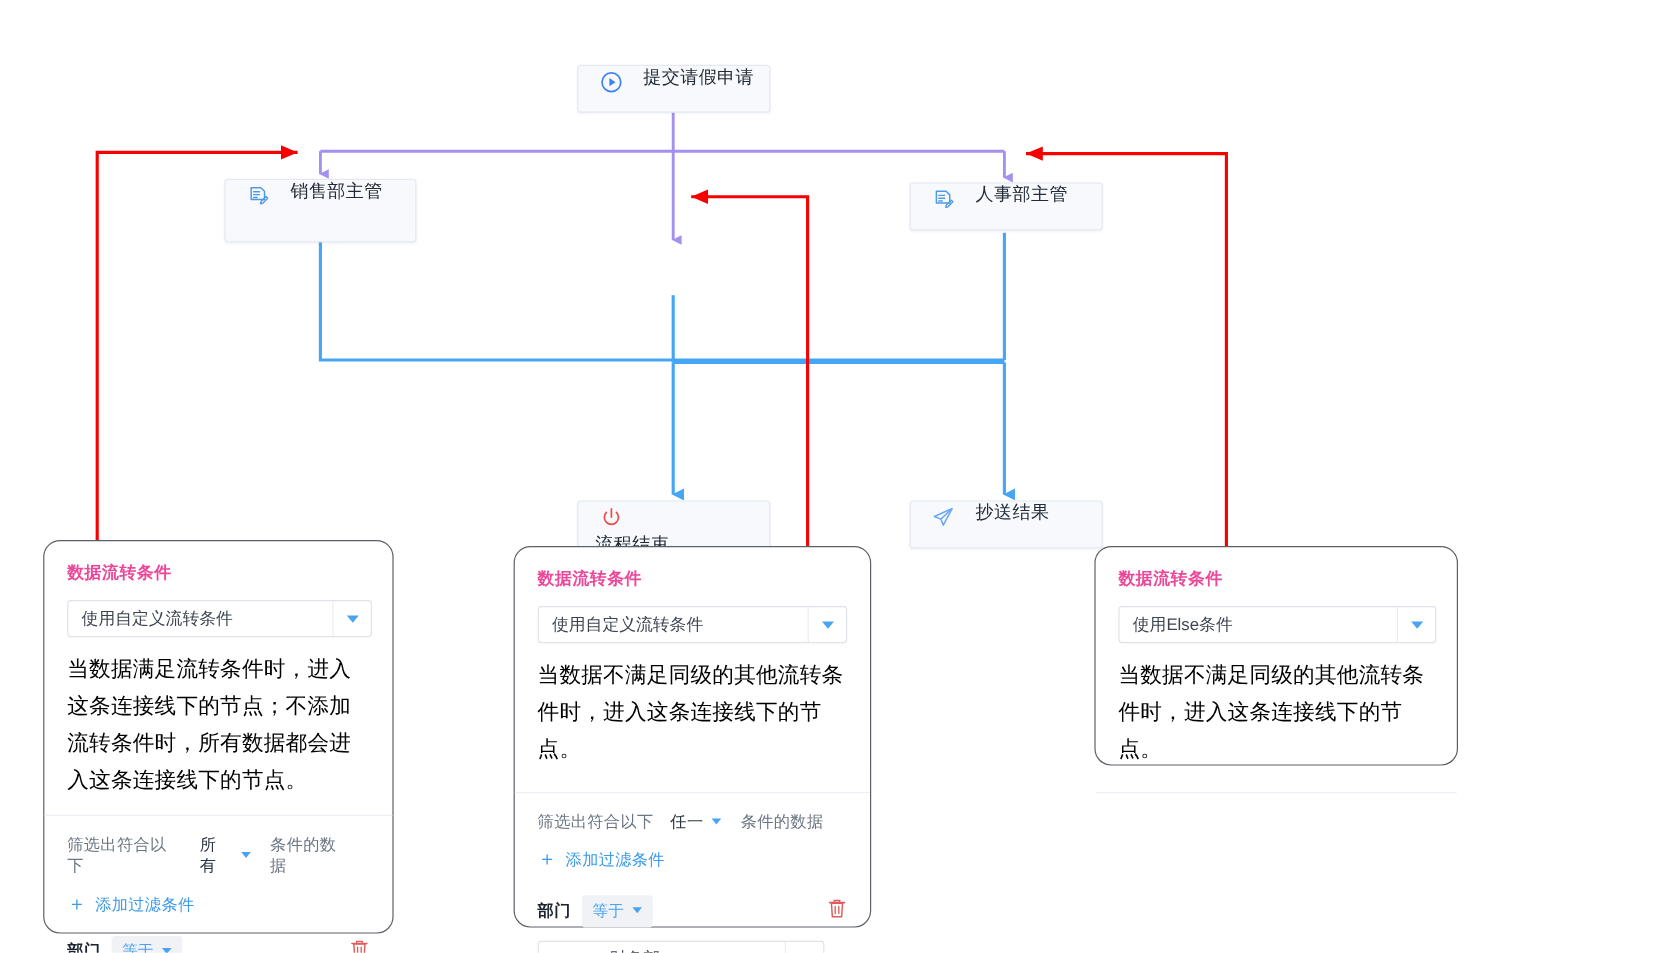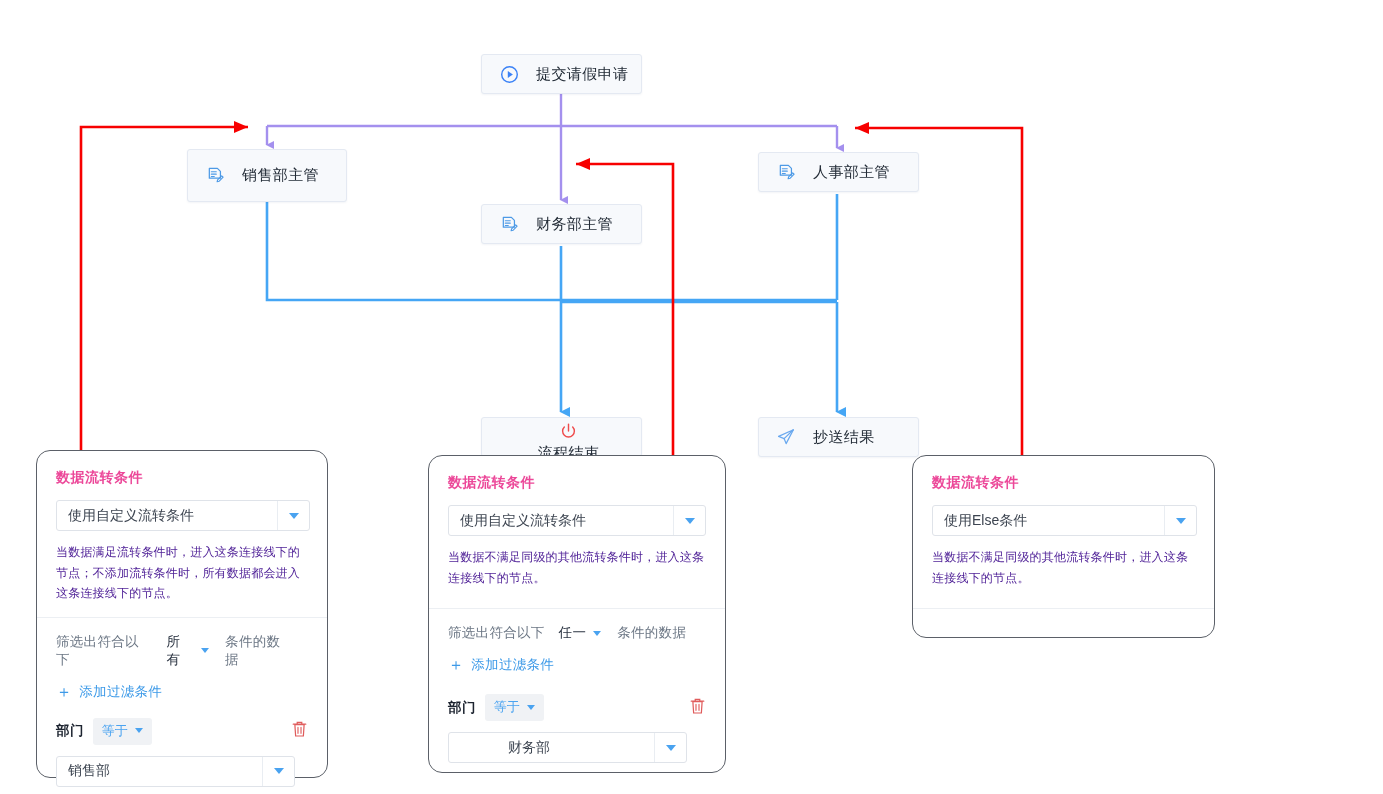--- a/index.html
+++ b/index.html
@@ -12,21 +12,21 @@
   }
   #canvas{position:absolute;inset:0;width:1383px;height:794px;}
   svg.wires{position:absolute;left:0;top:0;width:1383px;height:794px;pointer-events:none;}
 
   
   .node{
     position:absolute;
     background:#f7f9fc;
     border:1px solid #e4e9f2;
     border-radius:3px;
-    display:flex;align-items:center;
+    display:flex;align-items:flex-start;
     box-sizing:border-box;
     box-shadow:0 1px 2px rgba(20,40,90,.05);
     z-index:5;
   }
   .node .nicon{
     width:26px;height:26px;margin-left:14px;
     display:flex;align-items:center;justify-content:center;
     flex:0 0 auto;
   }
   .node .nlabel{
@@ -75,21 +75,21 @@
     border-right:5px solid transparent;
     border-top:6px solid #4aa3f0;
   }
   .caret.sm{
     border-left:4px solid transparent;
     border-right:4px solid transparent;
     border-top:5px solid #4aa3f0;
   }
   .cond-desc{
     margin-top:11px;
-    font-size:12px;color:#4c1d95;line-height:1.72;
+    font-size:18px;color:#000000;line-height:1.72;
     letter-spacing:.2px;
   }
   .divider{height:1px;background:#eceff3;margin:13px -19px 0 -19px;}
 
   .filter-row{
     margin-top:15px;
     display:flex;align-items:center;
     font-size:13.5px;color:#6b7684;letter-spacing:.3px;
   }
   .filter-row .fl{margin-right:14px;}
@@ -201,30 +201,20 @@
     <span class="nicon">
       <svg width="19" height="19" viewBox="0 0 20 20">
         <path d="M3.5,2.5 h8.5 l3.2,3.2 v7.1 h-11.7 z" fill="none" stroke="#4d9ae6" stroke-width="1.3" stroke-linejoin="round"></path>
         <path d="M5.6,6.1 h5.2 M5.6,8.6 h5.2 M5.6,11.1 h3.1" stroke="#4d9ae6" stroke-width="1.2" stroke-linecap="round"></path>
         <path d="M12.2,14.6 l4.3,-4.3 1.5,1.5 -4.3,4.3 -2,0.5 z" fill="none" stroke="#4d9ae6" stroke-width="1.2" stroke-linejoin="round"></path>
       </svg>
     </span>
     <span class="nlabel">人事部主管</span>
   </div>
 
-  <div class="node" style="left:481px;top:204px;width:161px;height:40px;">
-    <span class="nicon">
-      <svg width="19" height="19" viewBox="0 0 20 20">
-        <path d="M3.5,2.5 h8.5 l3.2,3.2 v7.1 h-11.7 z" fill="none" stroke="#4d9ae6" stroke-width="1.3" stroke-linejoin="round"></path>
-        <path d="M5.6,6.1 h5.2 M5.6,8.6 h5.2 M5.6,11.1 h3.1" stroke="#4d9ae6" stroke-width="1.2" stroke-linecap="round"></path>
-        <path d="M12.2,14.6 l4.3,-4.3 1.5,1.5 -4.3,4.3 -2,0.5 z" fill="none" stroke="#4d9ae6" stroke-width="1.2" stroke-linejoin="round"></path>
-      </svg>
-    </span>
-    <span class="nlabel">财务部主管</span>
-  </div>
 
   <div class="node" style="left:481px;top:417px;width:161px;height:40px;flex-direction:column;">
     <span class="nicon">
       <svg width="19" height="19" viewBox="0 0 20 20">
         <path d="M5.6,5.2 a6.2,6.2 0 1,0 8.8,0" fill="none" stroke="#ef4b4b" stroke-width="1.5" stroke-linecap="round"></path>
         <path d="M10,2.2 V9.4" stroke="#ef4b4b" stroke-width="1.5" stroke-linecap="round"></path>
       </svg>
     </span>
     <span class="nlabel">流程结束</span>
   </div>

